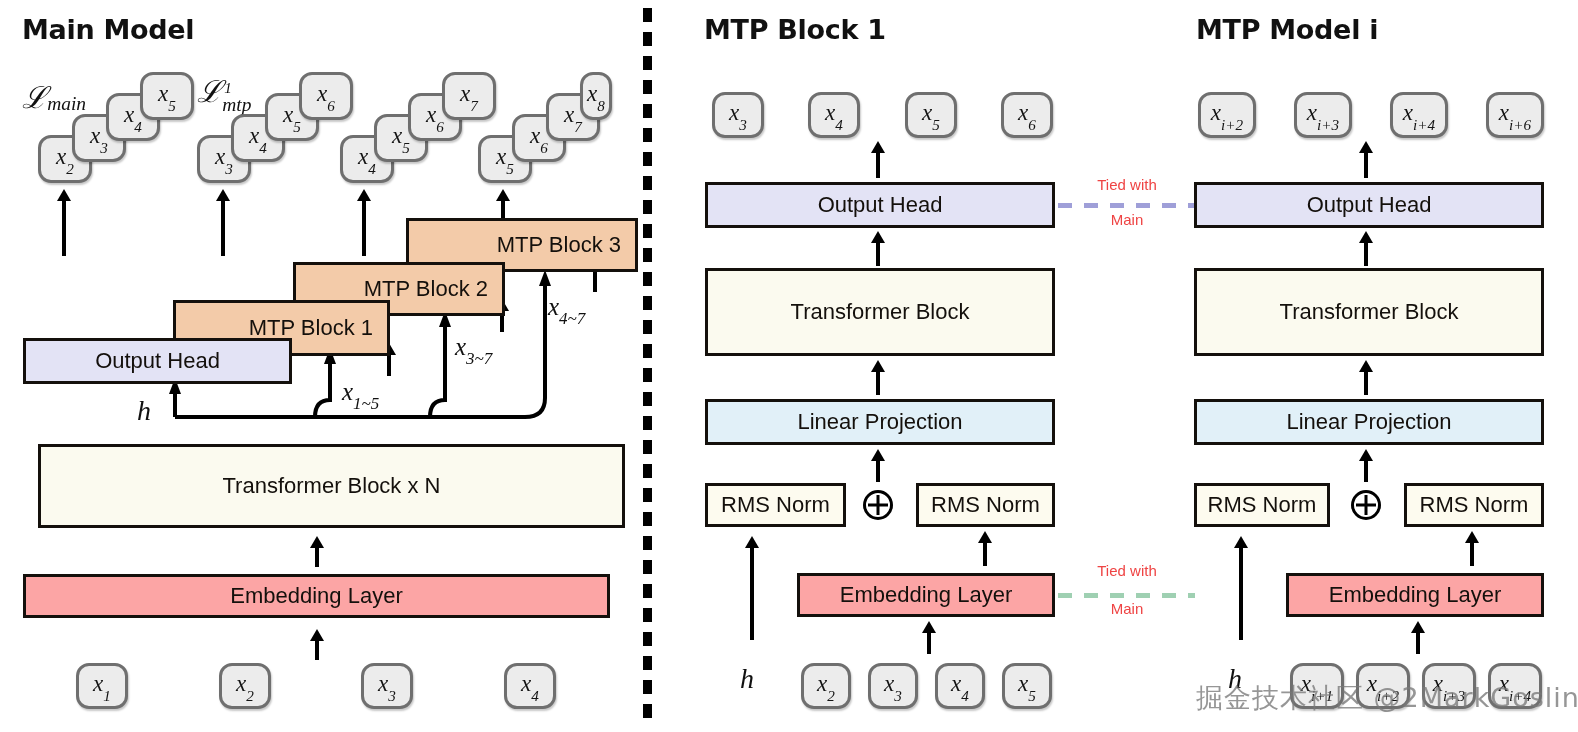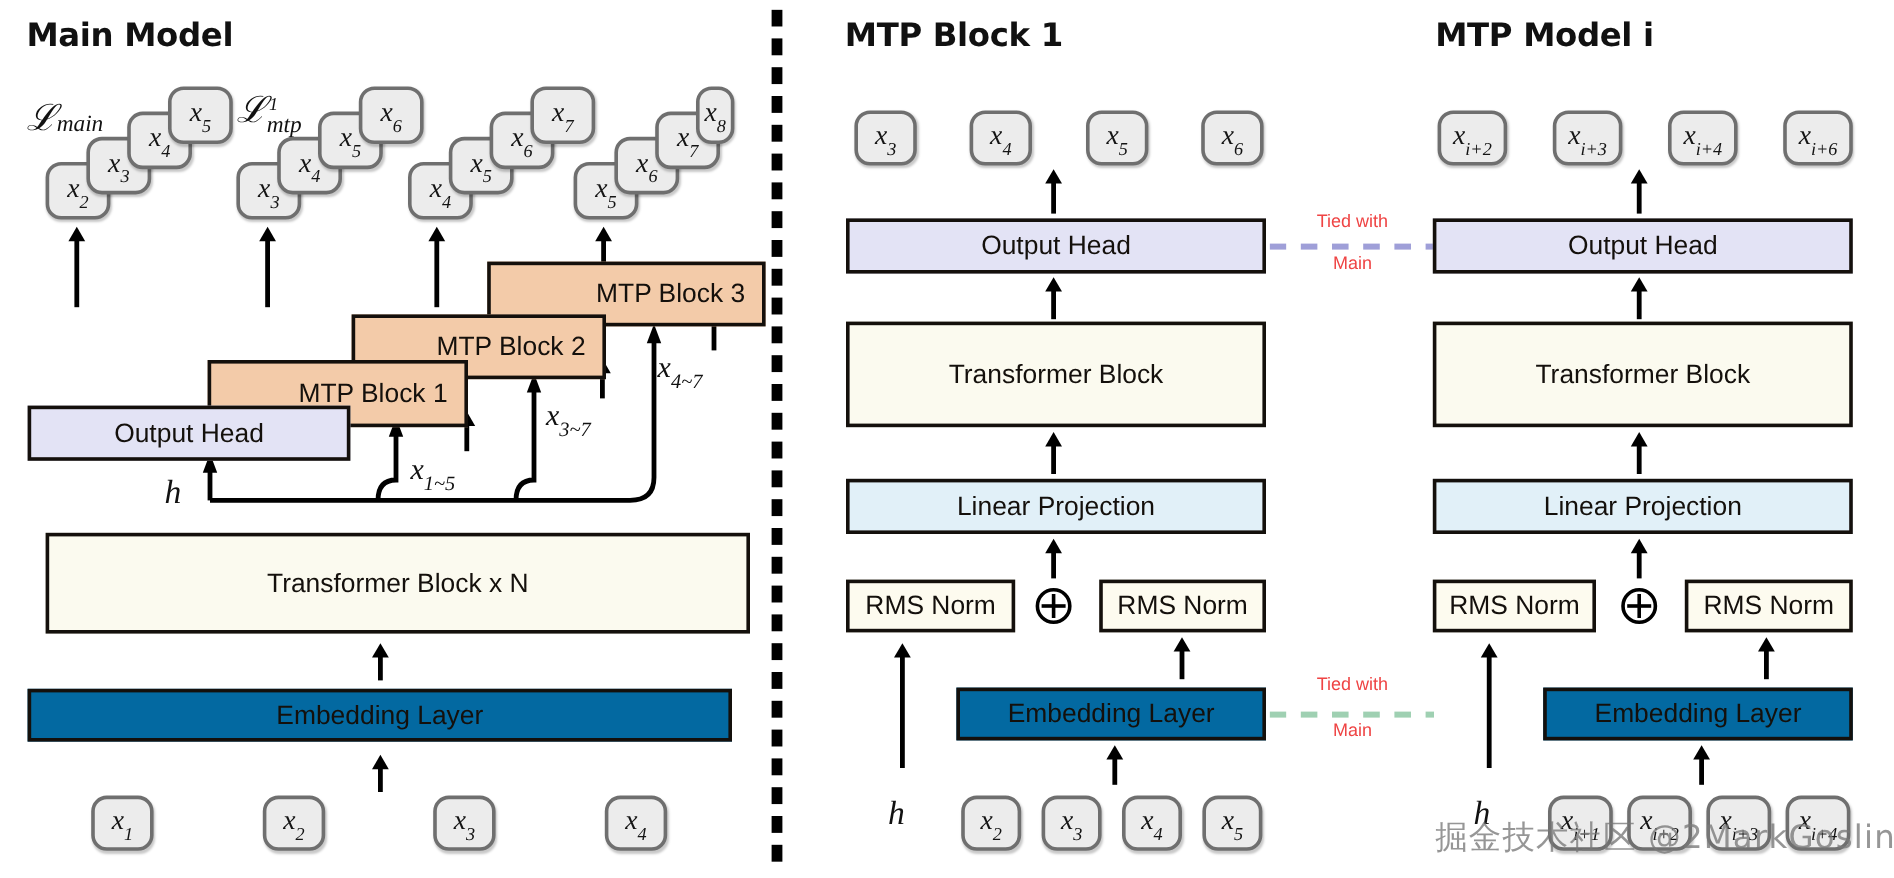--- a/index.html
+++ b/index.html
@@ -41,21 +41,21 @@
     display: flex;
     align-items: center;
     justify-content: center;
     font-size: 22px;
     color: #14100c;
     white-space: nowrap;
     font-family: "Liberation Sans", sans-serif;
   }
   .box.output-head  { background: #e3e3f5; }
   .box.transformer  { background: #fbfaef; }
-  .box.embedding    { background: #0369a1; }
+  .box.embedding    { background: #fca5a5; }
   .box.linear       { background: #e1f0f8; }
   .box.rmsnorm      { background: #fdfbef; }
   .box.mtp          { background: #f3cba9; justify-content: flex-end; padding-right: 14px; }
 
   
   .token {
     position: absolute;
     border: 3px solid #6f6f6f;
     border-radius: 13px;
     background: #ececec;

